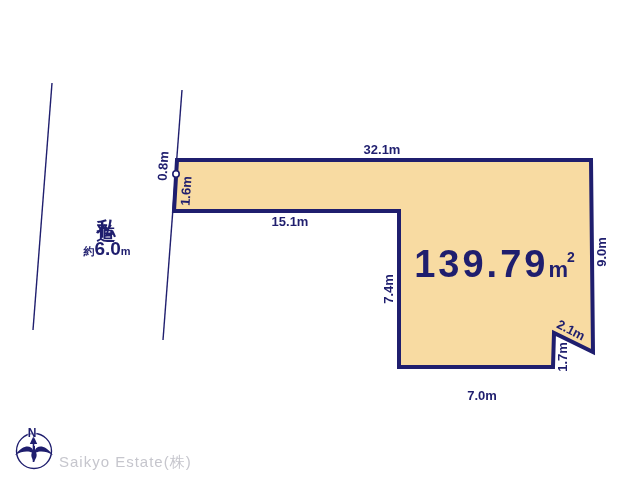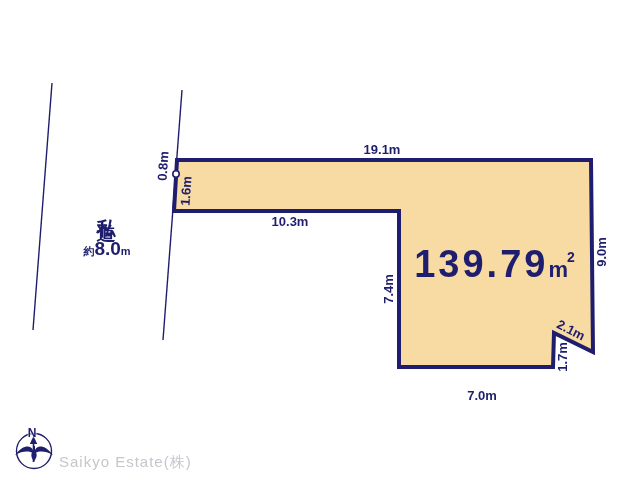--- a/index.html
+++ b/index.html
@@ -78,34 +78,34 @@
       <path d="M33.5,436 L29.8,444 L37.2,444 Z" fill="#1f1e6e"></path>
       <path d="M15,455 C23,444 31,445 33,450 L33,446 L35,446 L35,450
                C37,445 45,444 53,455 C46,450.5 39,451 36,452.5
                C38,456 35,459.5 34,462 C33,459.5 30,456 32,452.5
                C29,451 22,450.5 15,455 Z" fill="#1f1e6e"></path>
     </g>
   </svg>
 
   <span class="compass-n">N</span>
 
-  <span class="lbl" style="left:382px;top:149px;">19.1m</span>
+  <span class="lbl" style="left:382px;top:149px;">32.1m</span>
   <span class="lbl rot-86" style="left:163px;top:166px;">0.8m</span>
   <span class="lbl rot-86" style="left:186px;top:191px;">1.6m</span>
-  <span class="lbl" style="left:290px;top:221px;">10.3m</span>
+  <span class="lbl" style="left:290px;top:221px;">15.1m</span>
   <span class="lbl rot-90" style="left:388px;top:289px;">7.4m</span>
   <span class="lbl rot-90" style="left:601px;top:252px;">9.0m</span>
   <span class="lbl rot27" style="left:571px;top:330px;">2.1m</span>
   <span class="lbl rot-90" style="left:562px;top:357px;">1.7m</span>
   <span class="lbl" style="left:482px;top:395px;">7.0m</span>
 
   <div class="area-lbl">
     <span class="area-value">139.79</span><span class="area-unit">m</span><span class="area-sup">2</span>
   </div>
 
   <div class="road-name">私道</div>
   <div class="road-width">
-    <span class="small">約</span><span class="big">8.0</span><span class="small">m</span>
+    <span class="small">約</span><span class="big">6.0</span><span class="small">m</span>
   </div>
 
   <div class="watermark">Saikyo Estate(株)</div>
 
 </div>
 
 </body></html>

